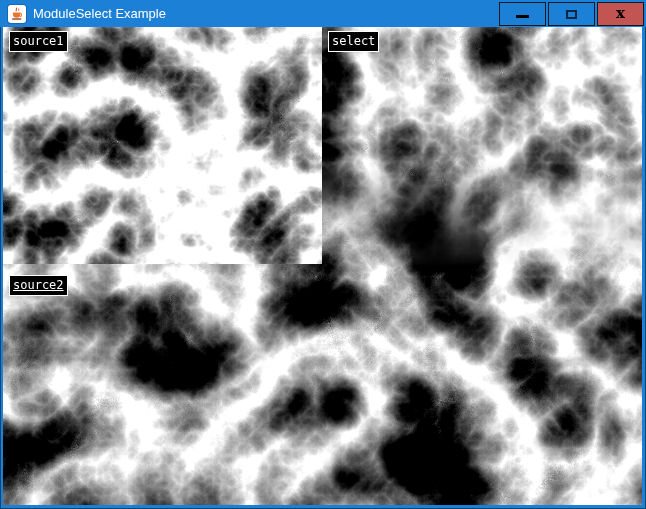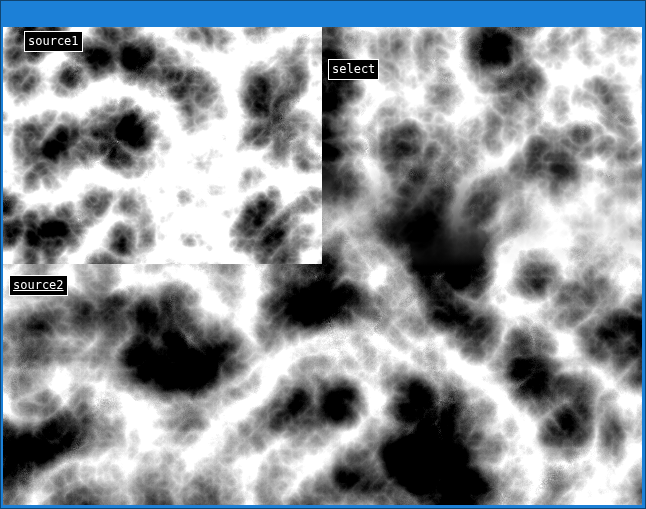--- a/index.html
+++ b/index.html
@@ -55,29 +55,53 @@
   
   .nlabel{
     position:absolute;
     font:12px "DejaVu Sans Mono",monospace;
     color:var(--label-fg,#fff);
     background:var(--label-bg,#000);
     border:1px solid var(--label-border,#fff);
     padding:2px 3px 3px 3px;
     white-space:nowrap;
   }
-  .pos-source1{left:6px;top:4px;margin-left:15px;}
-  .pos-select{left:325px;top:4px;margin-top:28px;}
+  .pos-source1{left:6px;top:4px;}
+  .pos-select{left:325px;top:4px;}
   .pos-source2{left:6px;top:248px;text-decoration:underline;}
 </style>
 </head>
 <body>
 
 <div class="window">
 
+  <div class="titlebar">
+    <span class="app-icon">
+      <svg width="14" height="14" viewBox="0 0 14 14" aria-hidden="true">
+        <path d="M6.2 0.8 C7.8 1.9 4.9 2.8 6.5 4.2" stroke="#d9472b" stroke-width="1.1" fill="none"></path>
+        <path d="M8.6 1.6 C9.6 2.3 7.9 2.9 8.9 3.9" stroke="#d9472b" stroke-width="0.9" fill="none"></path>
+        <path d="M3 5.4 h7.2 v2.2 a3.6 3.2 0 0 1 -7.2 0 z" fill="#e8762c"></path>
+        <path d="M10.2 6.1 a1.9 1.9 0 0 1 0 3.6" stroke="#e8762c" stroke-width="1.1" fill="none"></path>
+        <path d="M2.2 12 h9" stroke="#9c3b1f" stroke-width="1.4"></path>
+      </svg>
+    </span>
+    <span class="title">ModuleSelect Example</span>
+
+    <div class="controls">
+      <button class="wbtn">
+        <span class="ic-min"></span>
+      </button>
+      <button class="wbtn">
+        <span class="ic-max"></span>
+      </button>
+      <button class="wbtn close">
+        <span class="ic-close">x</span>
+      </button>
+    </div>
+  </div>
 
   <div class="content">
 
     <svg class="bg-select" width="639" height="478" viewBox="0 0 639 478">
       <defs>
         <filter id="f-sel" x="0%" y="0%" width="100%" height="100%" color-interpolation-filters="sRGB">
           <feTurbulence type="turbulence" baseFrequency="0.011" numOctaves="5" seed="4"></feTurbulence>
           <feColorMatrix type="matrix" values="1 0 0 0 0  1 0 0 0 0  1 0 0 0 0  0 0 0 0 1"></feColorMatrix>
           <feComponentTransfer>
             <feFuncR type="linear" slope="-2.2" intercept="1.30"></feFuncR>

